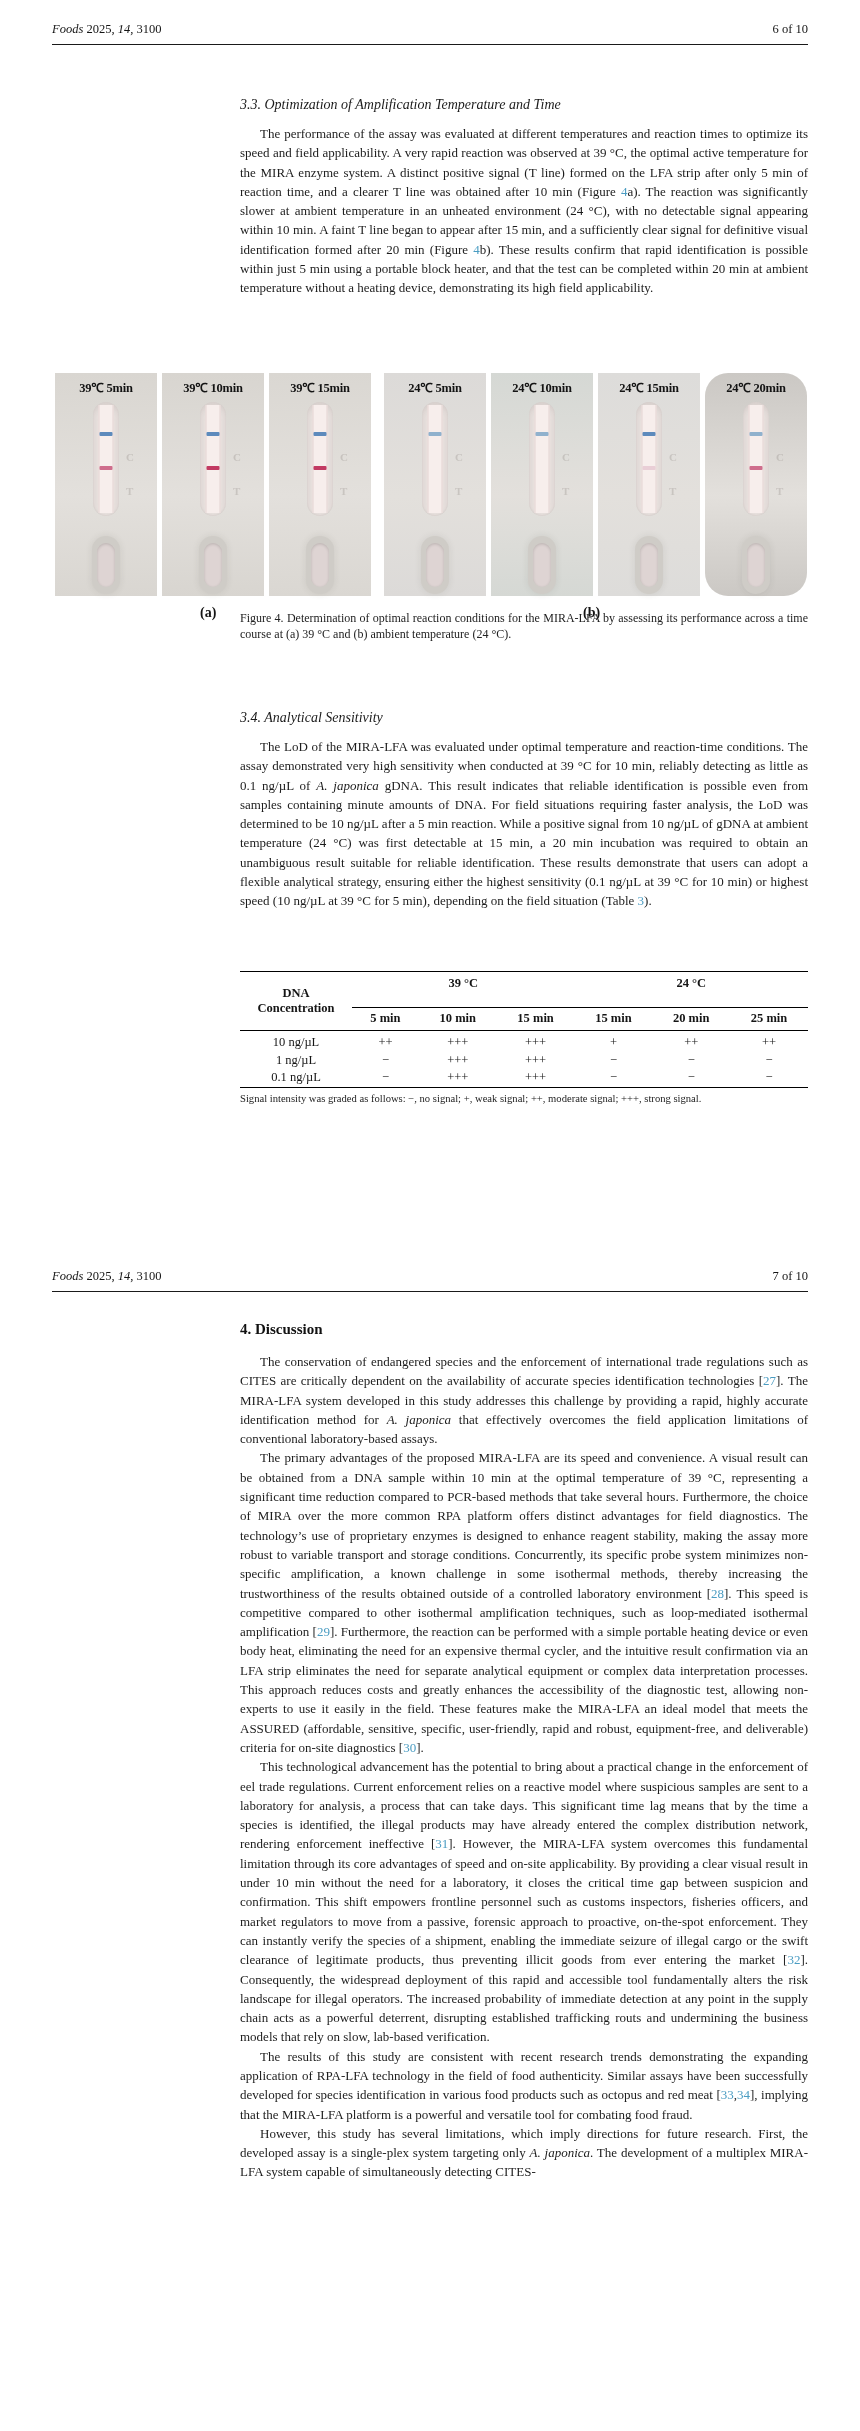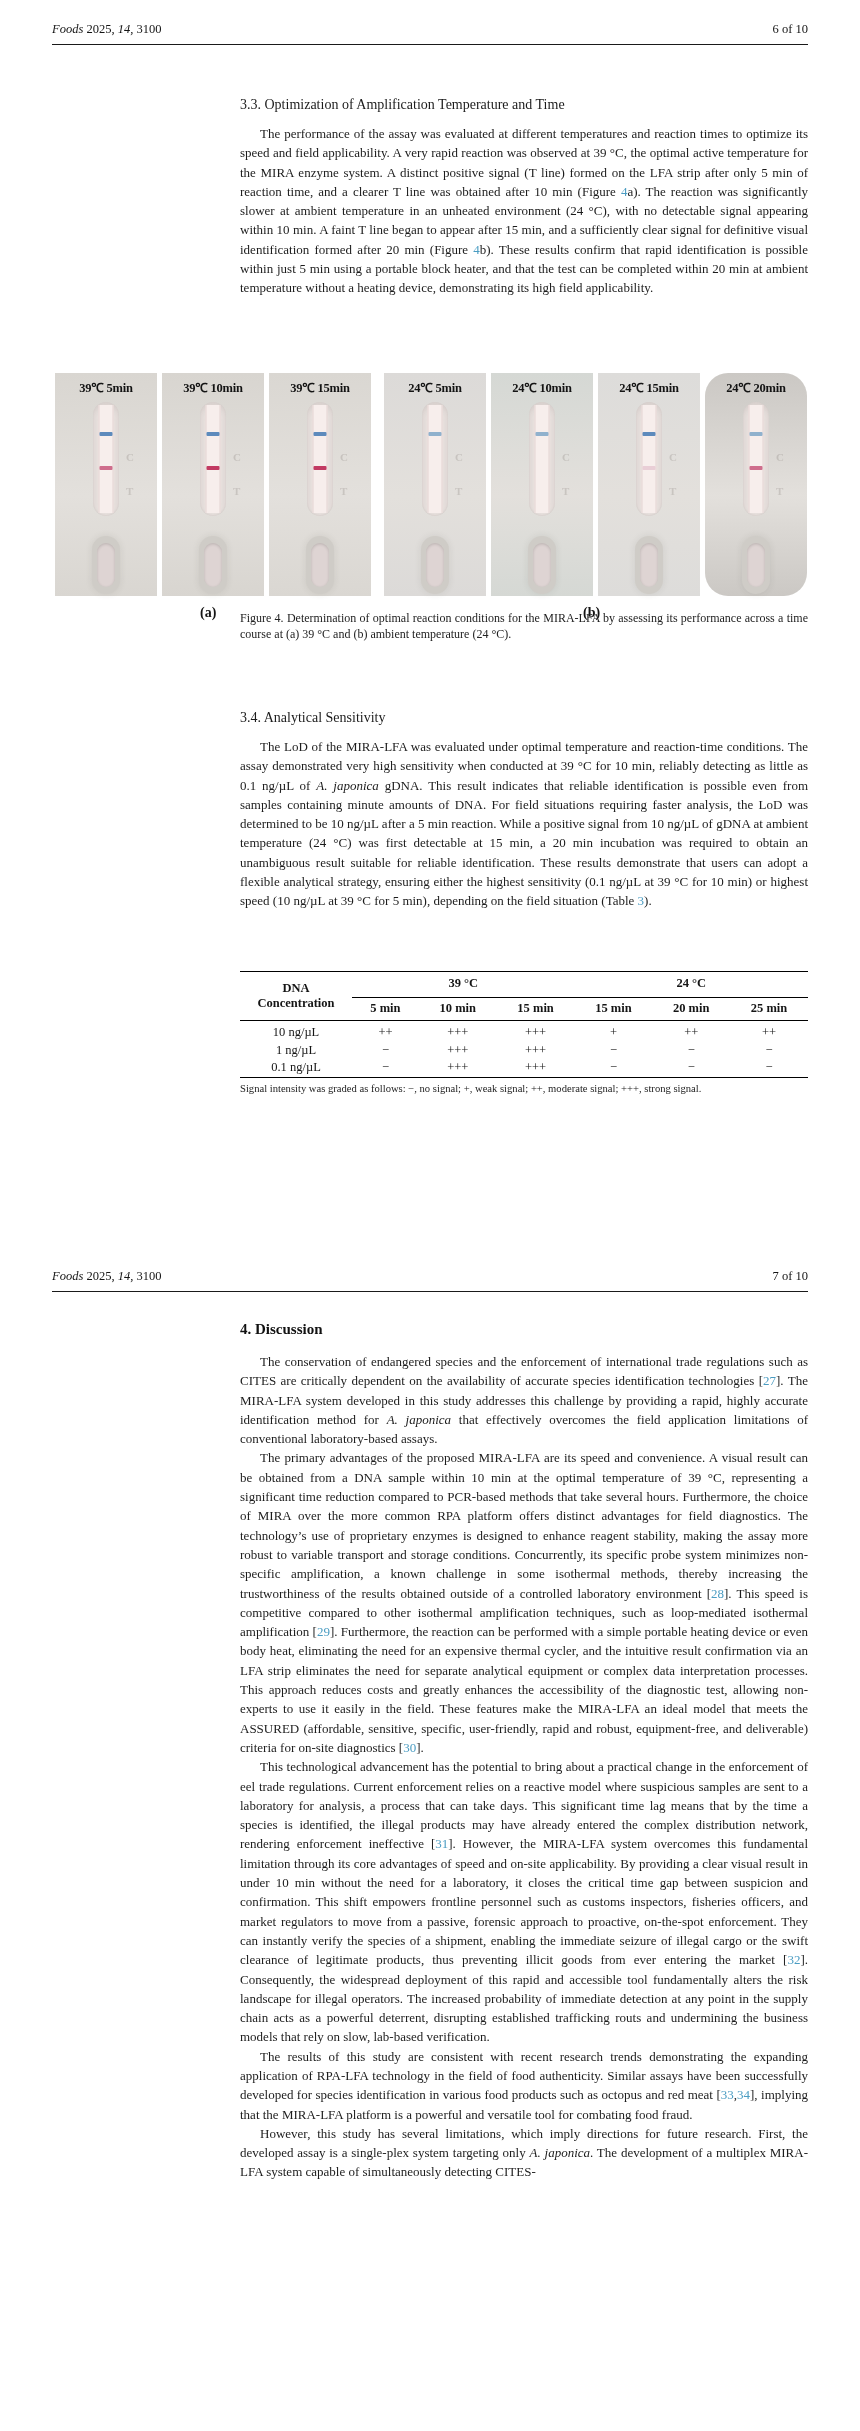--- a/index.html
+++ b/index.html
@@ -8,21 +8,21 @@
     position:relative;width:860px;height:2431px;overflow:hidden;
     font-family:"Liberation Serif",serif;color:#141414;
     -webkit-font-smoothing:antialiased;
   }
   .abs{position:absolute}
   .it{font-style:italic}
   .bd{font-weight:normal}
   .cite{color:var(--link,#4a9cc2)}
   .pagehead{display:flex;justify-content:space-between;align-items:baseline;font-size:12.5px}
   .rule{border-top:1px solid #1a1a1a;height:0}
-  .sechead{font-size:14px;color:#1b1b1b}
+  .sechead{font-style:italic;font-size:14px;color:#1b1b1b}
   .dischead{font-weight:bold;font-size:15px;color:#111}
   .body-p{font-size:13px;line-height:19.3px;text-align:justify;color:#1c1c1c}
   .indent{text-indent:20px}
   .cap{font-size:12px;line-height:16px;text-align:justify;color:#222}
   
   .strips{display:flex;gap:5px}
   .panel{position:relative;flex:0 0 102px;height:223px}
   .panel:nth-child(4){margin-left:8px}
   .panel .lbl{position:absolute;top:6px;left:0;width:100%;text-align:center;font-weight:bold;font-size:12.5px;letter-spacing:-0.2px}
   .win{position:absolute;left:50%;transform:translateX(-50%);top:29px;width:26px;height:114px;border-radius:13px;
@@ -39,21 +39,21 @@
        background:#cfccc7;box-shadow:0 0 7px rgba(60,55,50,0.10)}
   .wellin{position:absolute;left:50%;top:50%;transform:translate(-50%,-50%);width:18px;height:44px;border-radius:9px;
        background:#ded4d3;box-shadow:inset 0 1px 3px rgba(0,0,0,0.16)}
   .sublbl{font-weight:bold;font-size:14px}
   
   .tblblock{font-size:12.5px}
   .tbl{border-collapse:collapse;width:100%;margin-top:21px;border-top:1.4px solid #000;border-bottom:1.4px solid #000}
   .tbl th,.tbl td{text-align:center;padding:1px 4px;font-size:12.5px;color:#151515}
   .tbl th{font-weight:bold}
   .tbl .c1{width:112px}
-  .tbl .grp{border-bottom:0.8px solid #000;padding-top:4px;padding-bottom:6px}
+  .tbl .grp{border-bottom:0.8px solid #000;padding-top:4px;padding-bottom:16px}
   .tbl thead th.c1{border-bottom:0.8px solid #000}
   .tbl tr.sub th{border-bottom:0.8px solid #000;padding-top:3px;padding-bottom:4px}
   .tbl tbody tr:first-child td{padding-top:4px}
   .tbl tbody td{height:18px}
   .fn{font-size:10.6px;line-height:13px;margin-top:4px;color:#222;text-align:justify}
 </style>
 </head>
 <body>
 
 <div>

